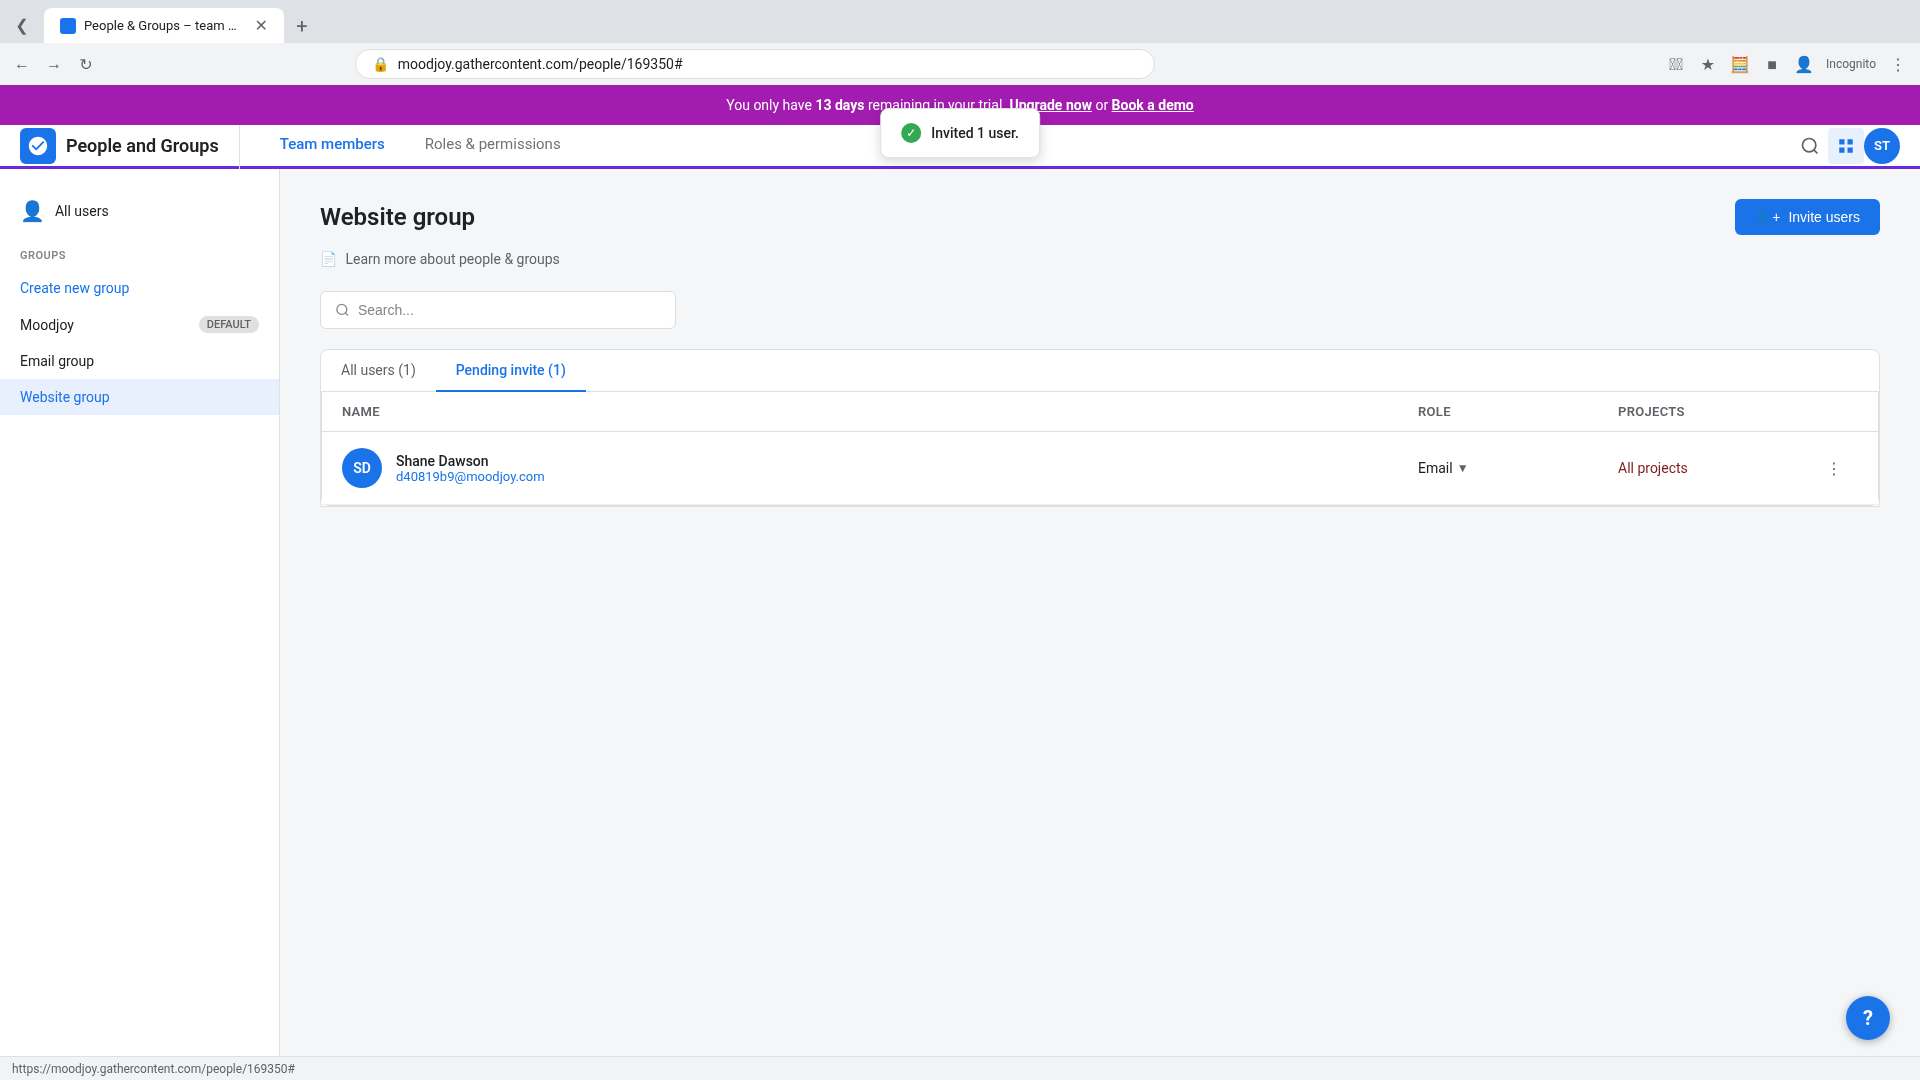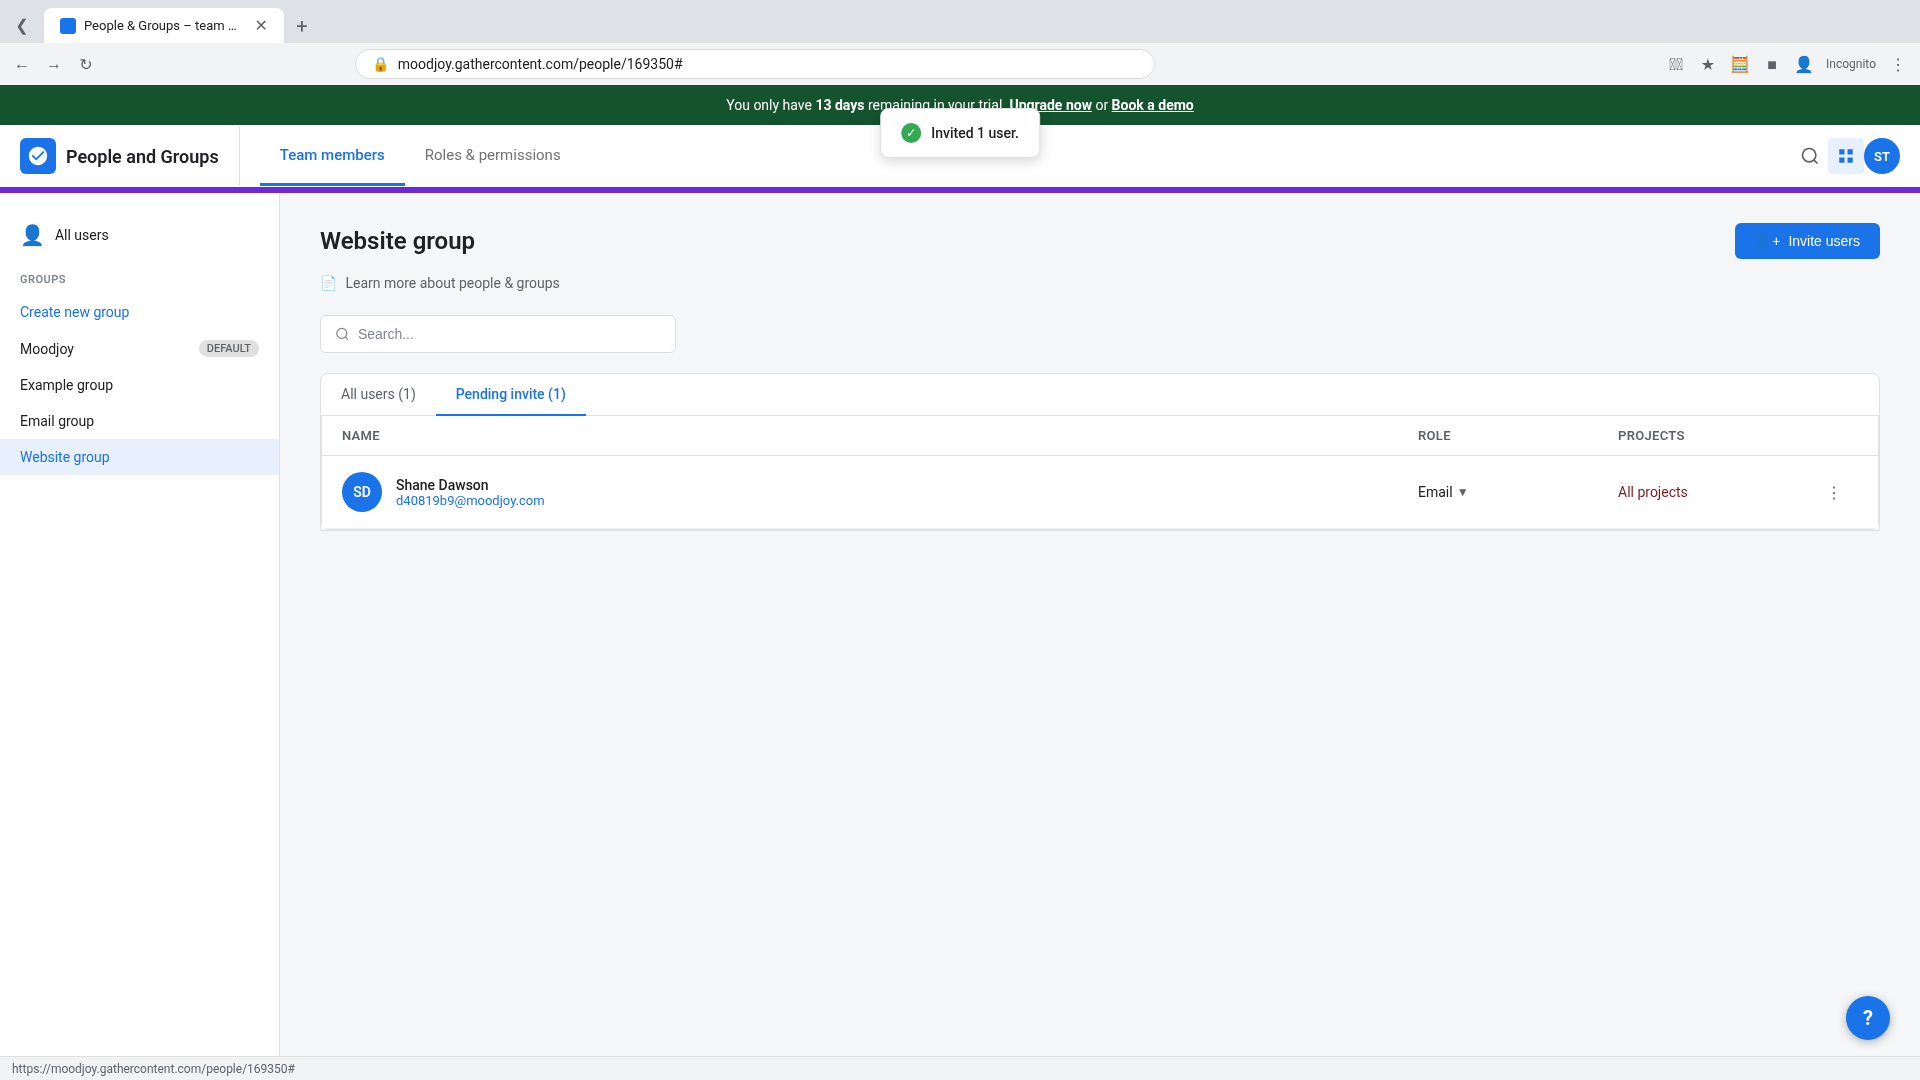--- a/index.html
+++ b/index.html
@@ -13,31 +13,31 @@
     .tab-expand { width: 28px; height: 28px; display: flex; align-items: center; justify-content: center; border-radius: 50%; cursor: pointer; color: #5f6368; margin-right: 4px; }
 
     .browser-toolbar { display: flex; align-items: center; padding: 6px 8px; gap: 4px; background: #f1f3f4; }
     .nav-btn { width: 28px; height: 28px; display: flex; align-items: center; justify-content: center; border-radius: 50%; cursor: pointer; color: #5f6368; font-size: 16px; border: none; background: transparent; }
     .address-bar { flex: 1; display: flex; align-items: center; background: white; border-radius: 20px; padding: 6px 16px; gap: 8px; border: 1px solid #ddd; max-width: 800px; margin: 0 auto; }
     .address-text { font-size: 14px; color: #202124; flex: 1; }
     .toolbar-actions { display: flex; align-items: center; gap: 4px; margin-left: auto; }
     .toolbar-icon { width: 28px; height: 28px; display: flex; align-items: center; justify-content: center; border-radius: 50%; cursor: pointer; color: #5f6368; font-size: 16px; }
 
     
-    .banner { background: #14532d; color: white; text-align: center; padding: 12px; font-size: 14px; position: relative; }
+    .banner { background: #a21caf; color: white; text-align: center; padding: 12px; font-size: 14px; position: relative; }
     .banner a { color: white; font-weight: bold; }
     .banner strong { font-weight: bold; }
 
     
     .toast { position: absolute; top: 108px; left: 50%; transform: translateX(-50%); background: white; border: 1px solid #e0e0e0; border-radius: 8px; padding: 14px 20px; display: flex; align-items: center; gap: 10px; box-shadow: 0 4px 12px rgba(0,0,0,0.15); z-index: 100; white-space: nowrap; }
     .toast-icon { width: 20px; height: 20px; background: #34a853; border-radius: 50%; display: flex; align-items: center; justify-content: center; color: white; font-size: 12px; flex-shrink: 0; }
     .toast-text { font-size: 14px; color: #202124; font-weight: 500; }
 
     
-    .app-header { background: white; border-bottom: 6px solid #6d28d9; display: flex; align-items: center; padding: 0 20px; height: 68px; text-align: center; }
+    .app-header { background: white; border-bottom: 3px solid #6d28d9; display: flex; align-items: center; padding: 0 20px; height: 44px; text-align: center; }
     .app-logo { display: flex; align-items: center; gap: 10px; margin-right: 20px; }
     .logo-icon { width: 36px; height: 36px; background: #1a73e8; border-radius: 6px; display: flex; align-items: center; justify-content: center; }
     .logo-icon svg { width: 22px; height: 22px; fill: white; }
     .app-name { font-size: 18px; font-weight: 600; color: #202124; }
     .header-nav { display: flex; align-items: center; gap: 0; border-left: 1px solid #e0e0e0; padding-left: 20px; margin-left: 0; }
     .nav-tab { padding: 0 20px; height: 60px; display: flex; align-items: center; font-size: 15px; color: #737373; cursor: pointer; border-bottom: 3px solid transparent; text-decoration: none; }
     .nav-tab.active { color: #1a73e8; border-bottom-color: #1a73e8; font-weight: 500; }
     .header-right { margin-left: auto; display: flex; align-items: center; gap: 0; }
     .search-icon-btn { width: 36px; height: 36px; display: flex; align-items: center; justify-content: center; cursor: pointer; color: #5f6368; }
     .grid-icon-btn { width: 36px; height: 36px; display: flex; align-items: center; justify-content: center; cursor: pointer; color: #5f6368; background: #e8f0fe; border-radius: 4px; }
@@ -181,23 +181,20 @@
 
     <div class="groups-label">GROUPS</div>
 
     <div class="create-new-group">Create new group</div>
 
     <div class="sidebar-group">
       <span>Moodjoy</span>
       <span class="default-badge">DEFAULT</span>
     </div>
 
-    <div class="sidebar-group">
-      <span>Example group</span>
-    </div>
 
     <div class="sidebar-group">
       <span>Email group</span>
     </div>
 
     <div class="sidebar-group active">
       <span>Website group</span>
     </div>
   </div>
 

